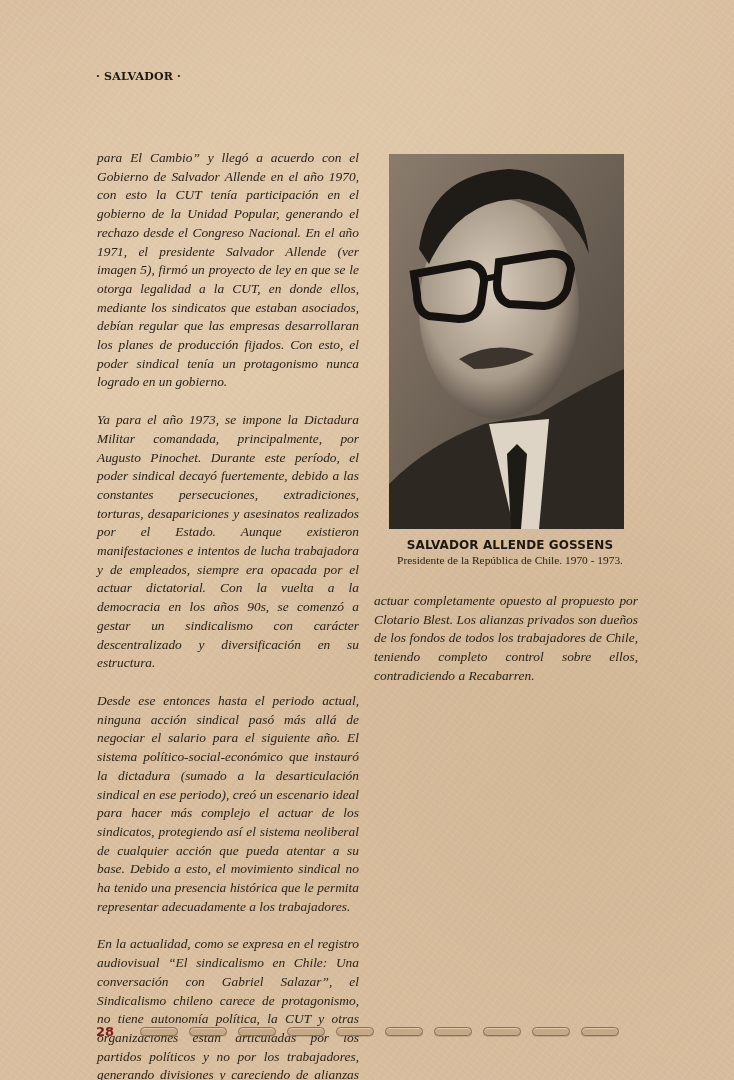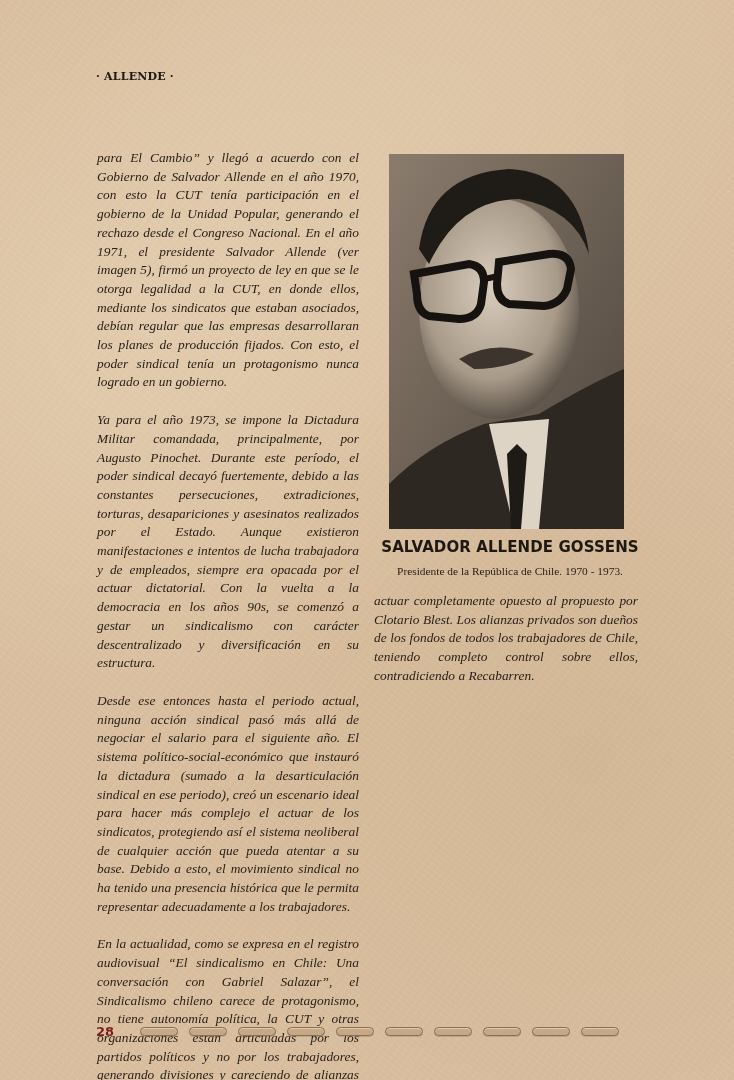--- a/index.html
+++ b/index.html
@@ -32,44 +32,44 @@
   .photo {
     position:absolute; left:389px; top:154px; width:235px; height:375px;
     background:#5a4f45;
     overflow:hidden;
   }
   .photo svg { display:block; }
   .caption {
     position:absolute; left:380px; top:538px; width:260px; text-align:center;
   }
   .caption-name {
-    font-family:"DejaVu Sans", sans-serif; font-weight:bold; font-size:15px;
+    font-family:"DejaVu Sans", sans-serif; font-weight:bold; font-size:12px;
     color:#1e1812; letter-spacing:0.1px;
   }
   .caption-sub {
-    font-family:"Liberation Serif", serif; font-size:11.4px; color:#2a2118; margin-top:9px;
+    font-family:"Liberation Serif", serif; font-size:11.4px; color:#2a2118; margin-top:2px;
   }
   .page-number {
     position:absolute; left:96px; top:1024px;
     font-family:"DejaVu Sans", sans-serif; font-weight:bold; font-size:13px; color:#7f1d1d;
   }
   .stitches {
     position:absolute; left:140px; top:1027px; display:flex; gap:11px;
   }
   .stitch {
     width:36px; height:7px; border-radius:5px;
     background:#c5a886;
     border:1px solid #8a7056;
     box-shadow: inset 0 1px 1px rgba(255,240,220,0.5), 0 1px 0 rgba(90,70,50,0.2);
   }
 </style>
 </head>
 <body>
 
-<div class="section-label">· ALLENDE ·</div>
+<div class="section-label">· SALVADOR ·</div>
 
 <div class="col col-left">
   <p>para El Cambio” y llegó a acuerdo con el Gobierno de Salvador Allende en el año 1970, con esto la CUT tenía participación en el gobierno de la Unidad Popular, generando el rechazo desde el Congreso Nacional. En el año 1971, el presidente Salvador Allende (ver imagen 5), firmó un proyecto de ley en que se le otorga legalidad a la CUT, en donde ellos, mediante los sindicatos que estaban asociados, debían regular que las empresas desarrollaran los planes de producción fijados. Con esto, el poder sindical tenía un protagonismo nunca logrado en un gobierno.</p>
   <p>Ya para el año 1973, se impone la Dictadura Militar comandada, principalmente, por Augusto Pinochet. Durante este período, el poder sindical decayó fuertemente, debido a las constantes persecuciones, extradiciones, torturas, desapariciones y asesinatos realizados por el Estado. Aunque existieron manifestaciones e intentos de lucha trabajadora y de empleados, siempre era opacada por el actuar dictatorial. Con la vuelta a la democracia en los años 90s, se comenzó a gestar un sindicalismo con carácter descentralizado y diversificación en su estructura.</p>
   <p>Desde ese entonces hasta el periodo actual, ninguna acción sindical pasó más allá de negociar el salario para el siguiente año. El sistema político-social-económico que instauró la dictadura (sumado a la desarticulación sindical en ese periodo), creó un escenario ideal para hacer más complejo el actuar de los sindicatos, protegiendo así el sistema neoliberal de cualquier acción que pueda atentar a su base. Debido a esto, el movimiento sindical no ha tenido una presencia histórica que le permita representar adecuadamente a los trabajadores.</p>
   <p>En la actualidad, como se expresa en el registro audiovisual “El sindicalismo en Chile: Una conversación con Gabriel Salazar”, el Sindicalismo chileno carece de protagonismo, no tiene autonomía política, la CUT y otras organizaciones están articuladas por los partidos políticos y no por los trabajadores, generando divisiones y careciendo de alianzas de clases en pro de un bien común, un</p>
 </div>
 
 <div class="photo">
   <svg width="235" height="375" viewBox="0 0 235 375">

